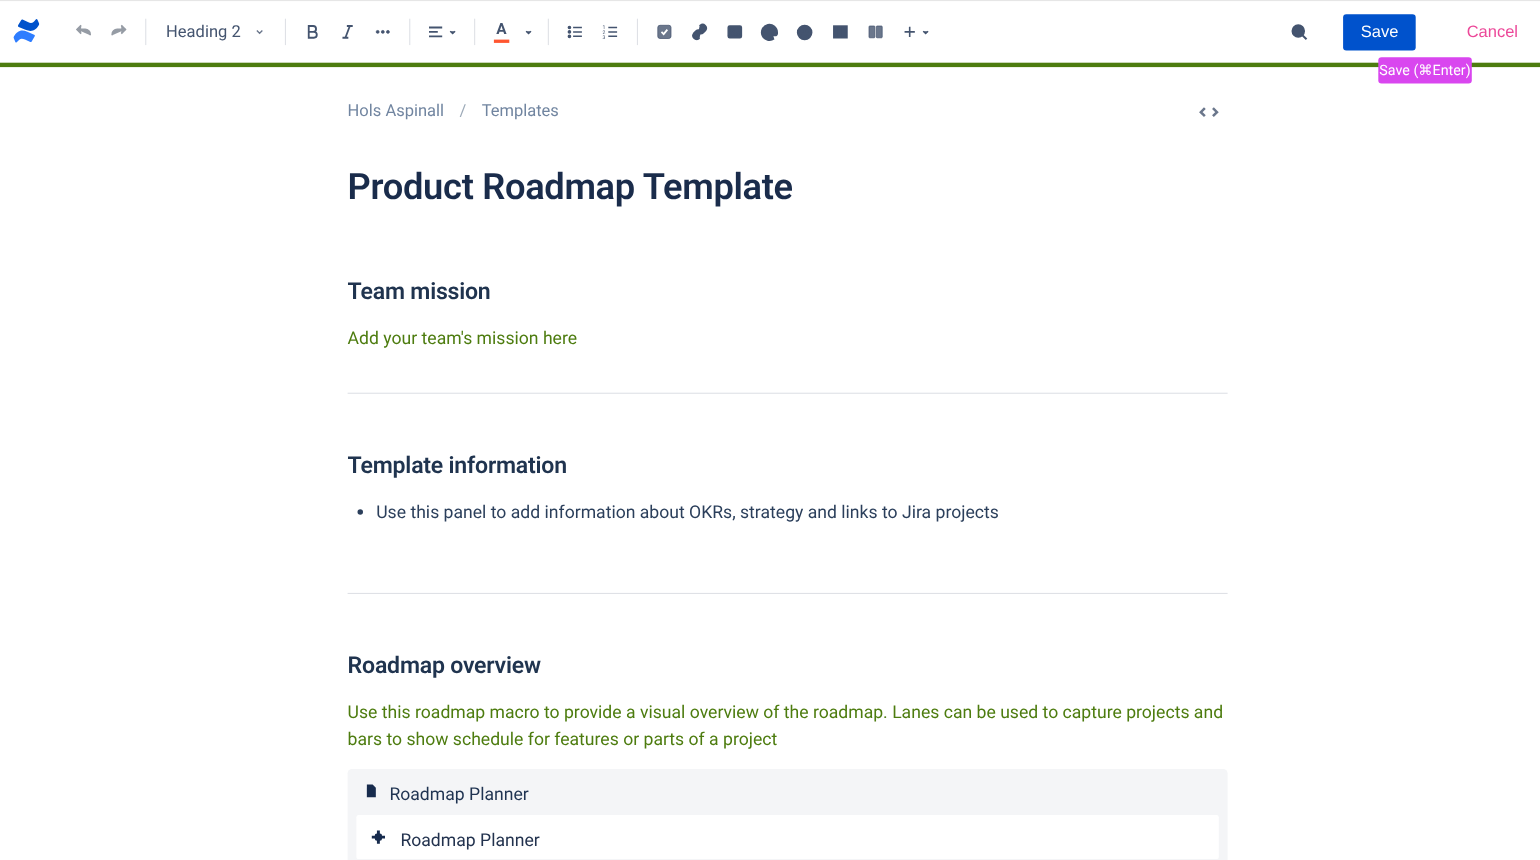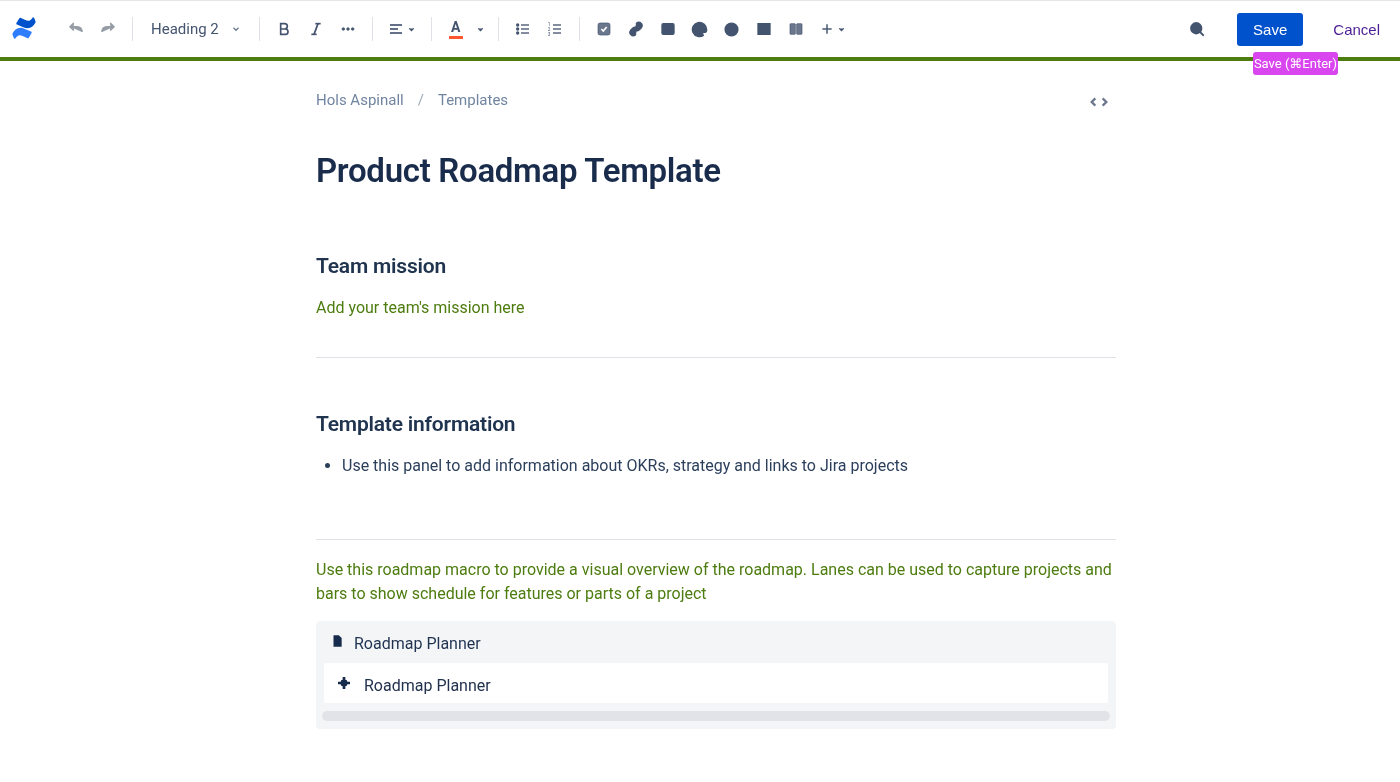--- a/index.html
+++ b/index.html
@@ -76,24 +76,25 @@
       border: none;
       padding: 8px 16px;
       border-radius: 3px;
       font-size: 15px;
       font-weight: 500;
       cursor: pointer;
     }
     .btn-cancel {
       background: none;
       border: none;
-      color: #4c1d95;
+      color: #ec4899;
       font-size: 15px;
       cursor: pointer;
       padding: 8px 6px;
+      margin-left: 16px;
     }
     .tooltip {
       position: absolute;
       top: 51px;
       right: 62px;
       background: #d946ef;
       color: #fff;
       font-size: 13px;
       padding: 4px 1px;
       border-radius: 3px;
@@ -403,20 +404,21 @@
 
   <hr class="rule">
 
   <h2 class="sec">Template information</h2>
   <ul class="body">
     <li>Use this panel to add information about OKRs, strategy and links to Jira projects</li>
   </ul>
 
   <hr class="rule" style="margin-top:60px">
 
+  <h2 class="sec">Roadmap overview</h2>
   <p class="body">Use this roadmap macro to provide a visual overview of the roadmap. Lanes can be used to capture projects and bars to show schedule for features or parts of a project</p>
 
   <div class="macro-block">
     <div class="macro-title">
       <span>
         <svg width="14" height="16" viewBox="0 0 24 24">
             <path fill="#172b4d" d="M6 2h9l5 5v15H6z"></path>
             <path fill="#fff" d="M15 2v5h5" opacity="0"></path>
           </svg>
       </span>

